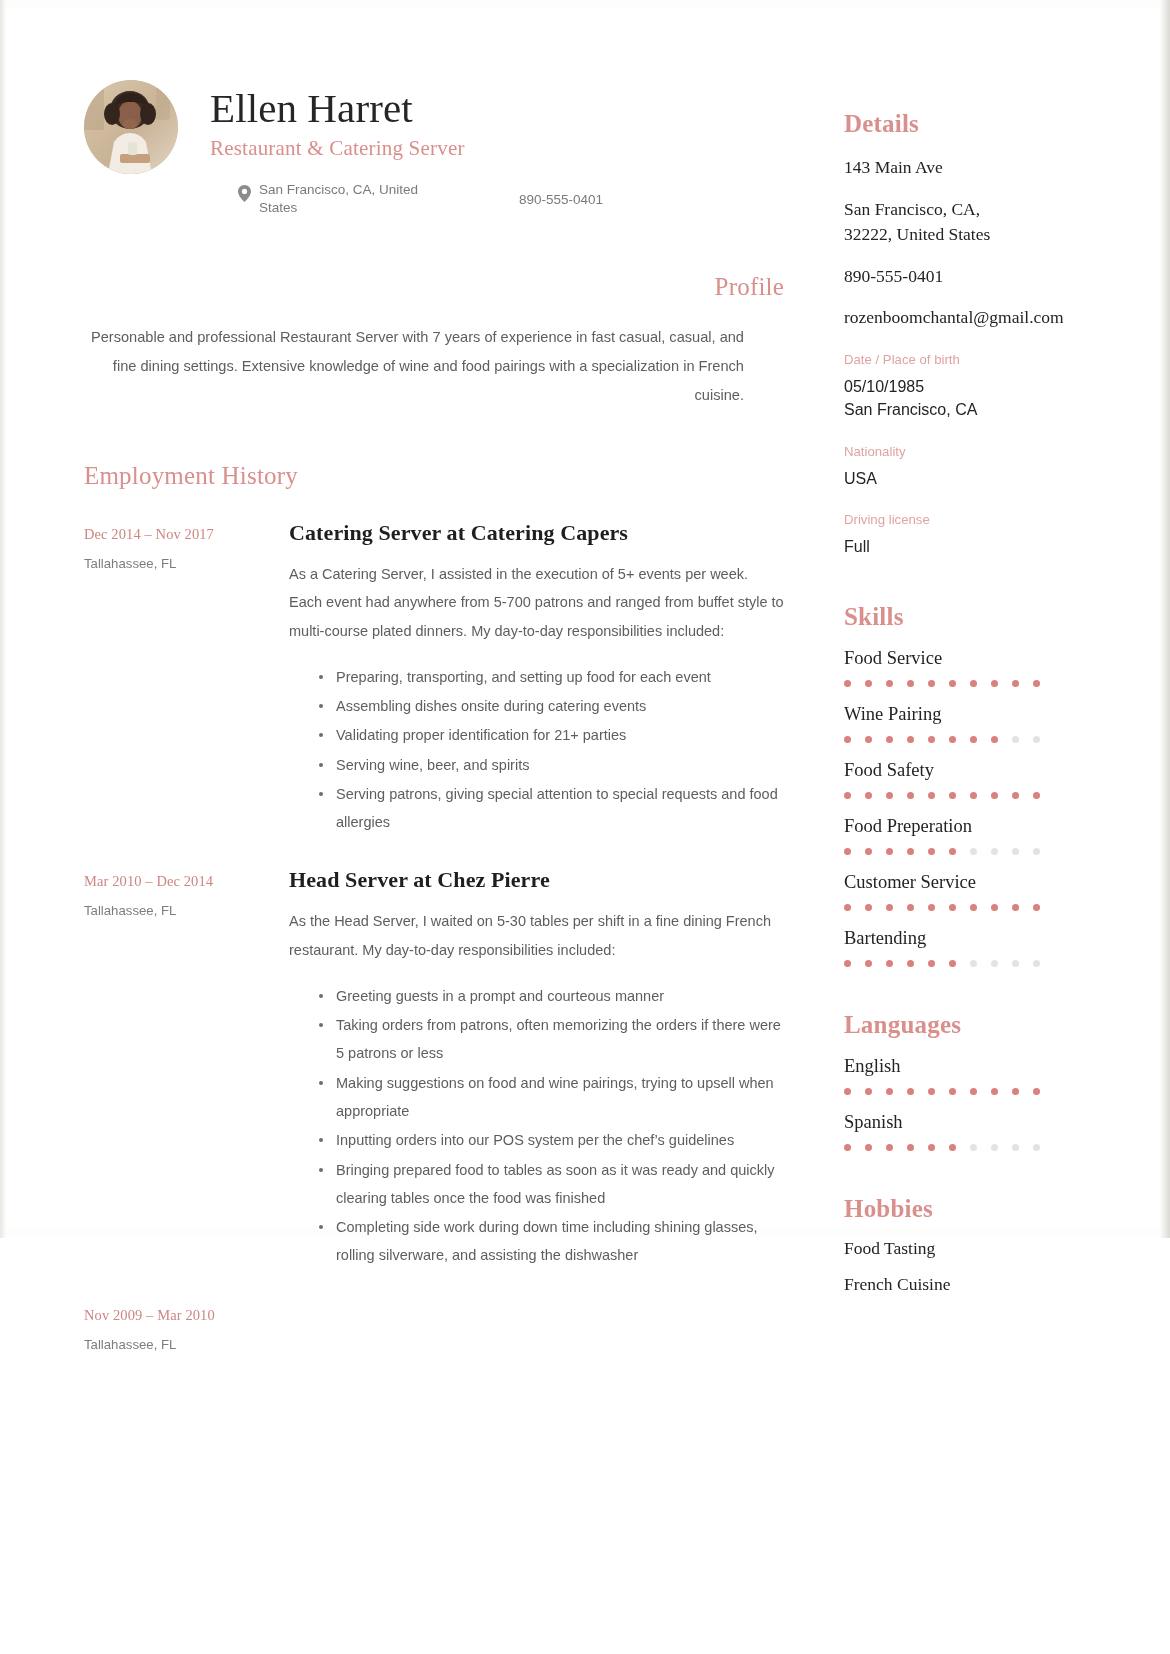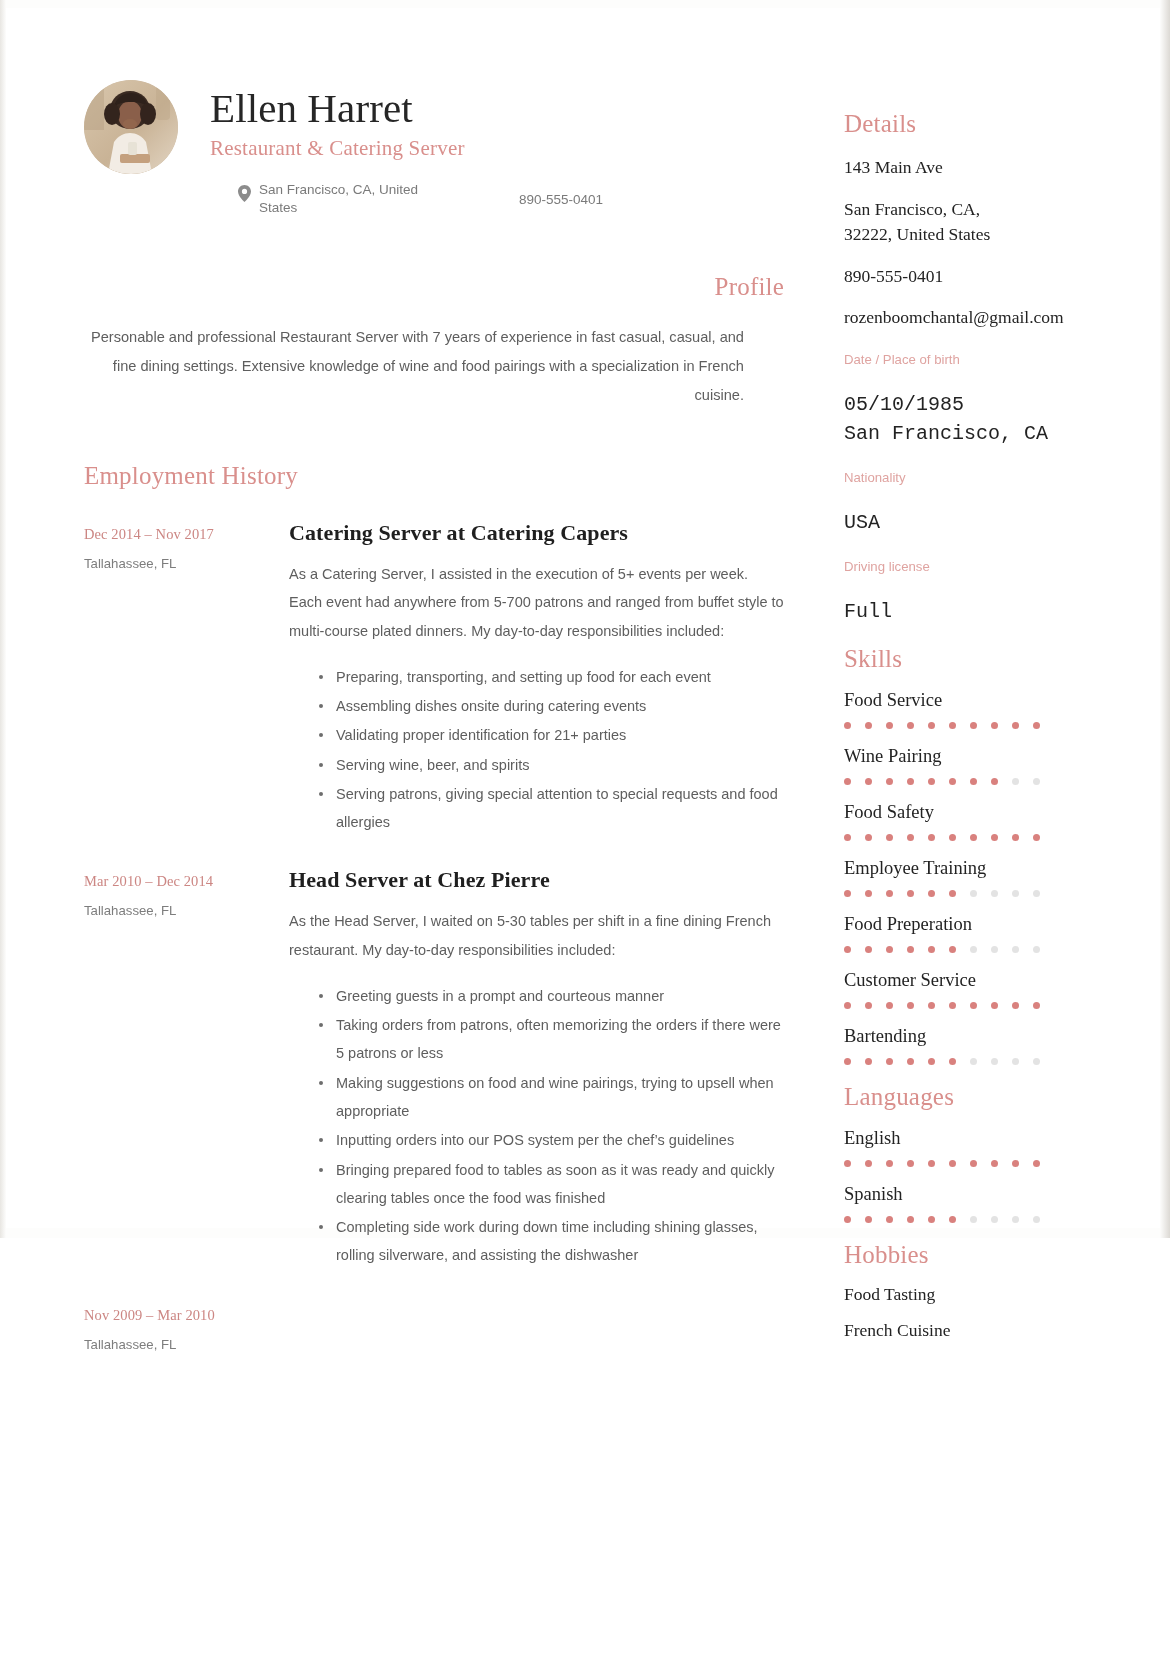--- a/index.html
+++ b/index.html
@@ -149,46 +149,46 @@
   ul.job-bullets li::before {
     content: "";
     position: absolute;
     left: -17px; top: 12px;
     width: 4px; height: 4px;
     border-radius: 50%;
     background: #6d6d6d;
   }
 
   
-  .side-section + .side-section { margin-top: 18px; }
+  .side-section + .side-section { margin-top: 44px; }
   .side-title {
     font-family: "Liberation Serif", serif;
-    font-weight: 400;
+    font-weight: 700;
     font-size: 25px;
     color: #d98f8c;
     letter-spacing: .2px;
   }
   .side-line {
     font-family: "Liberation Serif", serif;
     font-size: 17.5px;
     color: #232323;
     margin-top: 17px;
     line-height: 1.42;
     white-space: pre-line;
   }
   .side-label {
     font-size: 13.2px;
     color: #dfa3a0;
     margin-top: 22px;
   }
   .side-value {
-    font-family: Liberation Mono, monospace;
-    font-size: 20px;
+    font-family: Liberation Sans, sans-serif;
+    font-size: 16px;
     color: #232323;
-    margin-top: 24px;
+    margin-top: 9px;
     line-height: 1.42;
     white-space: pre-line;
   }
 
   .rate-item { margin-top: 17px; }
   .rate-name {
     font-family: "Liberation Serif", serif;
     font-size: 18.5px;
     color: #232323;
   }
@@ -382,35 +382,20 @@
                   <span class="dot on"></span>
                   <span class="dot on"></span>
                   <span class="dot on"></span>
                   <span class="dot on"></span>
                   <span class="dot on"></span>
                   <span class="dot on"></span>
                   <span class="dot on"></span>
                 </div>
               </div>
               <div class="rate-item">
-                <div class="rate-name">Employee Training</div>
-                <div class="dots">
-                  <span class="dot on"></span>
-                  <span class="dot on"></span>
-                  <span class="dot on"></span>
-                  <span class="dot on"></span>
-                  <span class="dot on"></span>
-                  <span class="dot on"></span>
-                  <span class="dot"></span>
-                  <span class="dot"></span>
-                  <span class="dot"></span>
-                  <span class="dot"></span>
-                </div>
-              </div>
-              <div class="rate-item">
                 <div class="rate-name">Food Preperation</div>
                 <div class="dots">
                   <span class="dot on"></span>
                   <span class="dot on"></span>
                   <span class="dot on"></span>
                   <span class="dot on"></span>
                   <span class="dot on"></span>
                   <span class="dot on"></span>
                   <span class="dot"></span>
                   <span class="dot"></span>

